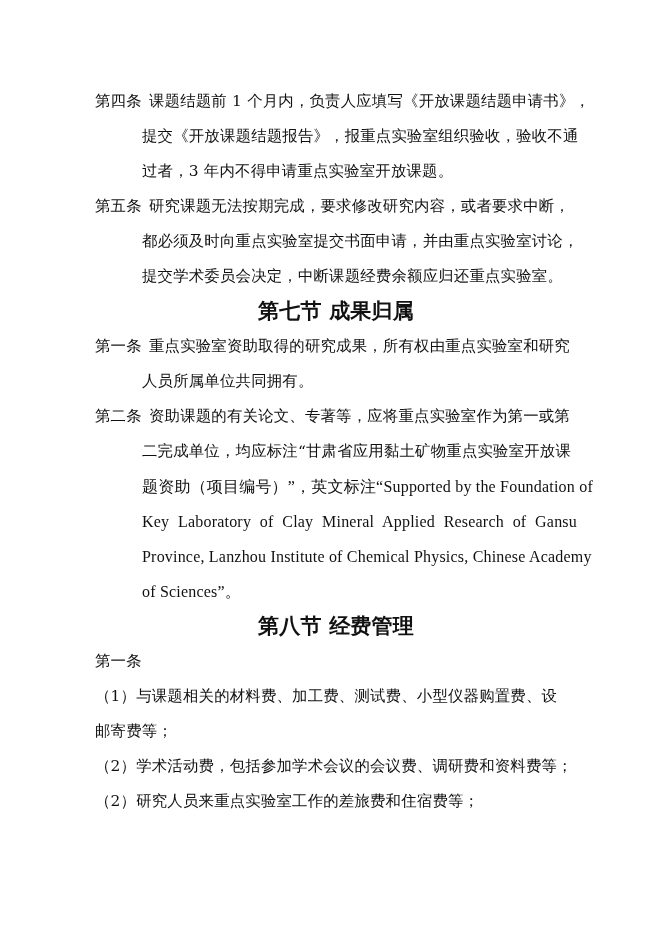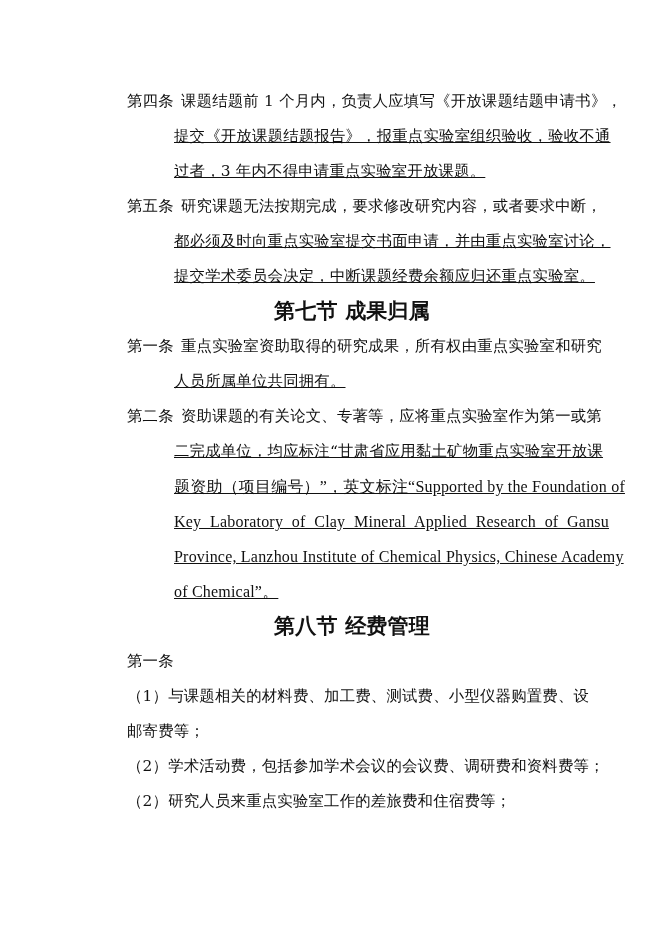--- a/index.html
+++ b/index.html
@@ -20,32 +20,30 @@
       left: 95px;
       top: 84px;
       width: 482px;
     }
     .line {
       font-size: 15.4px;
       line-height: 35px;
       height: 35px;
       white-space: nowrap;
       letter-spacing: 0.2px;
-      margin-left: 32px;
     }
     .art-head {
       display: flex;
     }
     .art-label {
       width: 54px;
       flex: 0 0 54px;
     }
     .cont {
       padding-left: 47px;
-      text-decoration: underline;
     }
     .justify {
       text-align: justify;
       text-align-last: justify;
       width: 435px;
       display: block;
     }
     .heading {
       text-align: center;
       font-weight: bold;
@@ -92,21 +90,21 @@
     <span>资助课题的有关论文、专著等，应将重点实验室作为第一或第</span>
   </div>
   <div class="line cont">二完成单位，均应标注“甘肃省应用黏土矿物重点实验室开放课</div>
   <div class="line cont">
     <span class="en">题资助（项目编号）”，英文标注“Supported by the Foundation of</span>
   </div>
   <div class="line cont en">
     <span class="justify">Key Laboratory of Clay Mineral Applied Research of Gansu</span>
   </div>
   <div class="line cont en">Province, Lanzhou Institute of Chemical Physics, Chinese Academy</div>
-  <div class="line cont en">of Chemical”。</div>
+  <div class="line cont en">of Sciences”。</div>
 
   <div class="line heading">第八节  经费管理</div>
 
   <div class="line art-head">
     <span class="art-label">第一条</span>
   </div>
 
   <div class="line item">（1）与课题相关的材料费、加工费、测试费、小型仪器购置费、设</div>
   <div class="line">邮寄费等；</div>
   <div class="line item">（2）学术活动费，包括参加学术会议的会议费、调研费和资料费等；</div>

